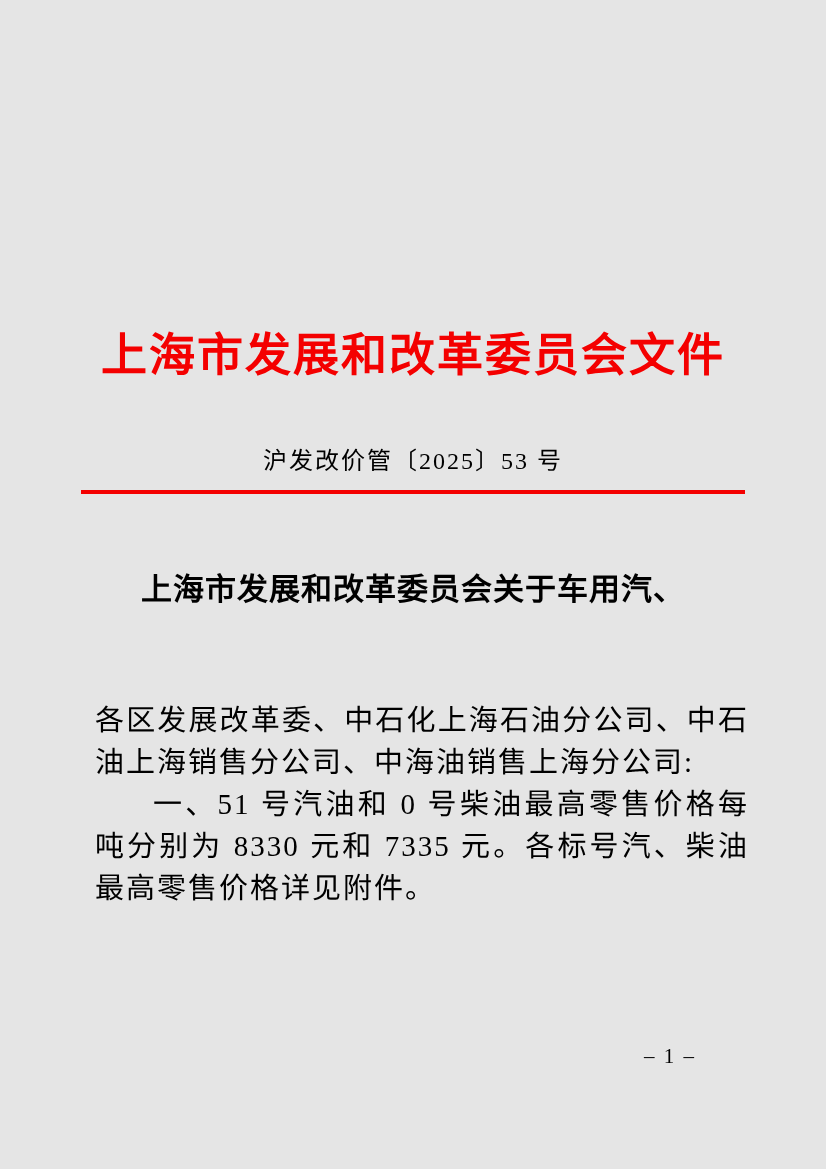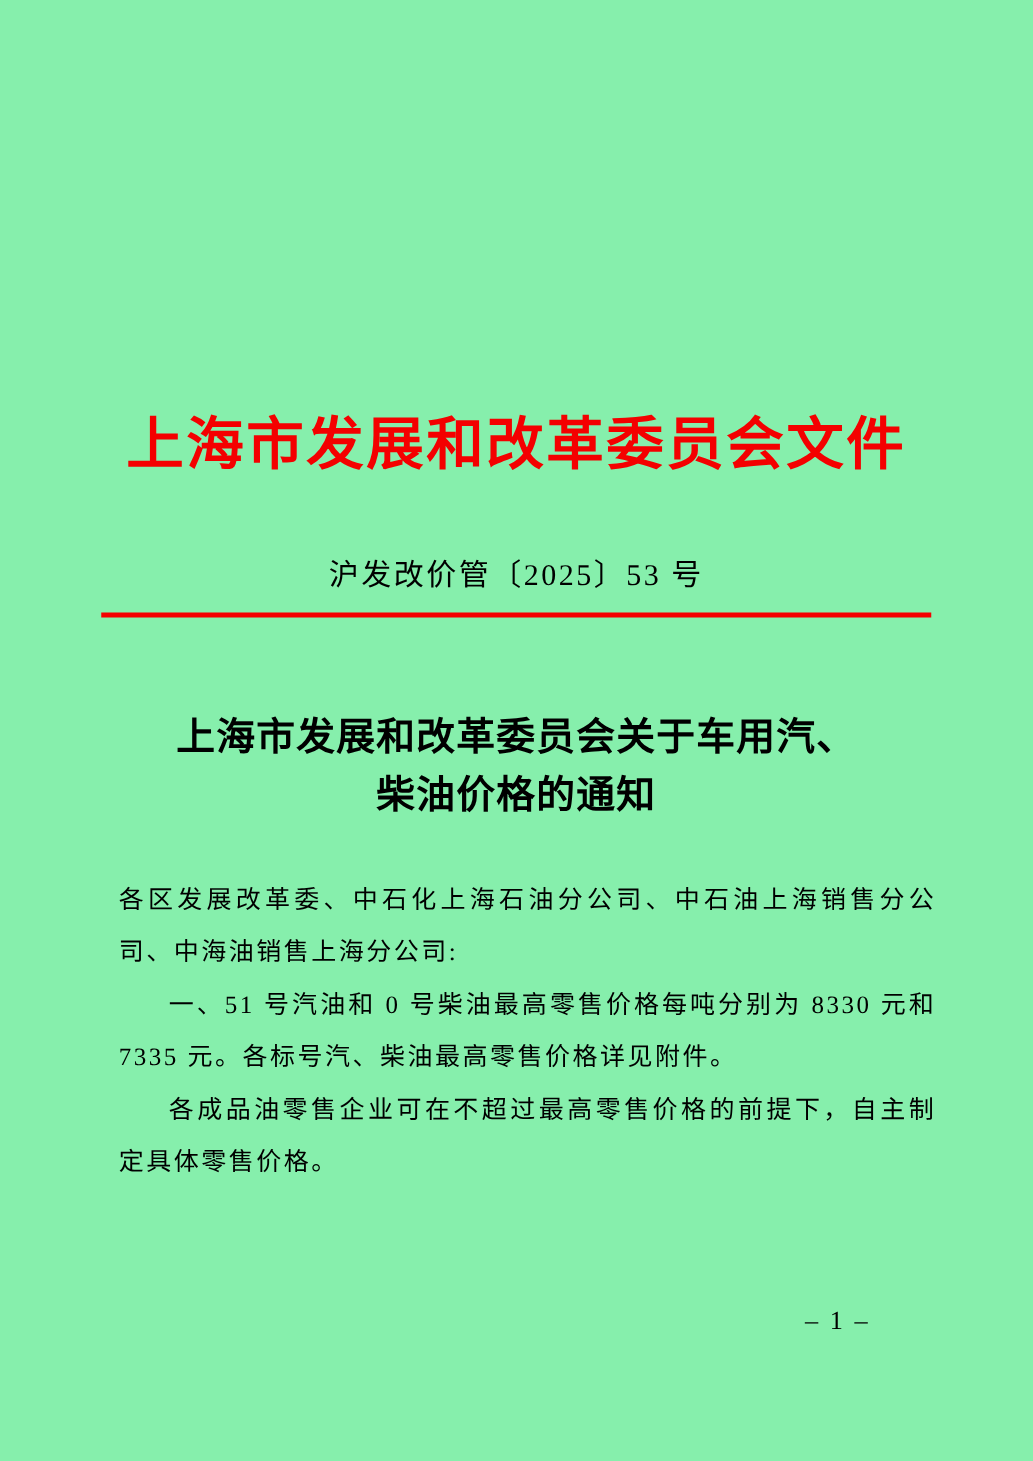--- a/index.html
+++ b/index.html
@@ -4,21 +4,21 @@
 <style>
   html, body {
     margin: 0;
     padding: 0;
     background: #ffffff;
   }
   .page {
     position: relative;
     width: 826px;
     height: 1169px;
-    background: #86efac;
+    background: #e5e5e5;
     overflow: hidden;
     font-family: "Liberation Serif", "DejaVu Serif", serif;
     color: #000000;
   }
   .letterhead-title {
     position: absolute;
     top: 327px;
     left: 0;
     width: 826px;
     text-align: center;
@@ -59,21 +59,21 @@
     line-height: 46px;
     font-weight: bold;
     letter-spacing: 1px;
     color: #000000;
   }
   .notice-body {
     position: absolute;
     top: 699px;
     left: 95px;
     width: 654px;
-    font-size: 20px;
+    font-size: 29px;
     line-height: 42px;
     letter-spacing: 2px;
     text-align: justify;
     color: #000000;
   }
   .notice-body p {
     margin: 0;
     padding: 0;
   }
   .notice-body p.indent {
@@ -98,24 +98,22 @@
 <div class="page">
 
   <div class="letterhead-title">上海市发展和改革委员会文件</div>
 
   <div class="doc-number">沪发改价管〔2025〕53 号</div>
 
   <div class="red-rule"></div>
 
   <div class="notice-title">
     <div>上海市发展和改革委员会关于车用汽、</div>
-    <div>柴油价格的通知</div>
   </div>
 
   <div class="notice-body">
     <p>各区发展改革委、中石化上海石油分公司、中石油上海销售分公司、中海油销售上海分公司:</p>
     <p class="indent">一、51 号汽油和 0 号柴油最高零售价格每吨分别为 8330 元和 7335 元。各标号汽、柴油最高零售价格详见附件。</p>
-    <p class="indent">各成品油零售企业可在不超过最高零售价格的前提下，自主制定具体零售价格。</p>
   </div>
 
   <div class="page-number">– 1 –</div>
 
 </div>
 
 </body></html>

